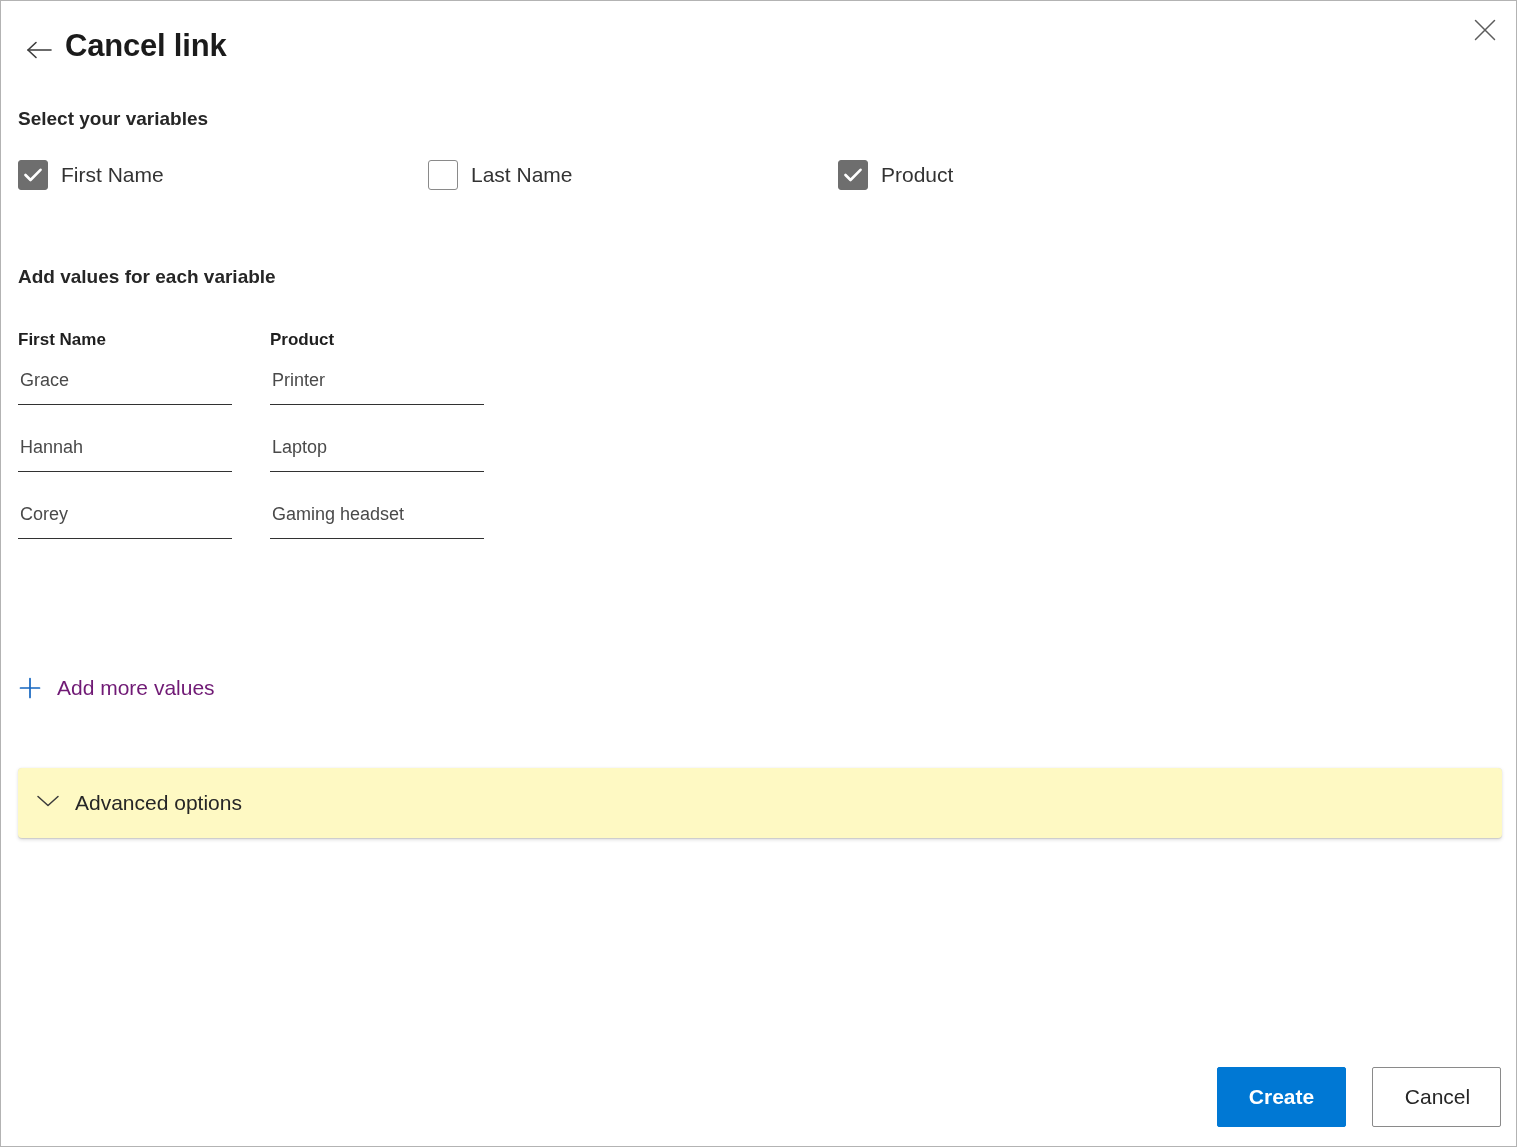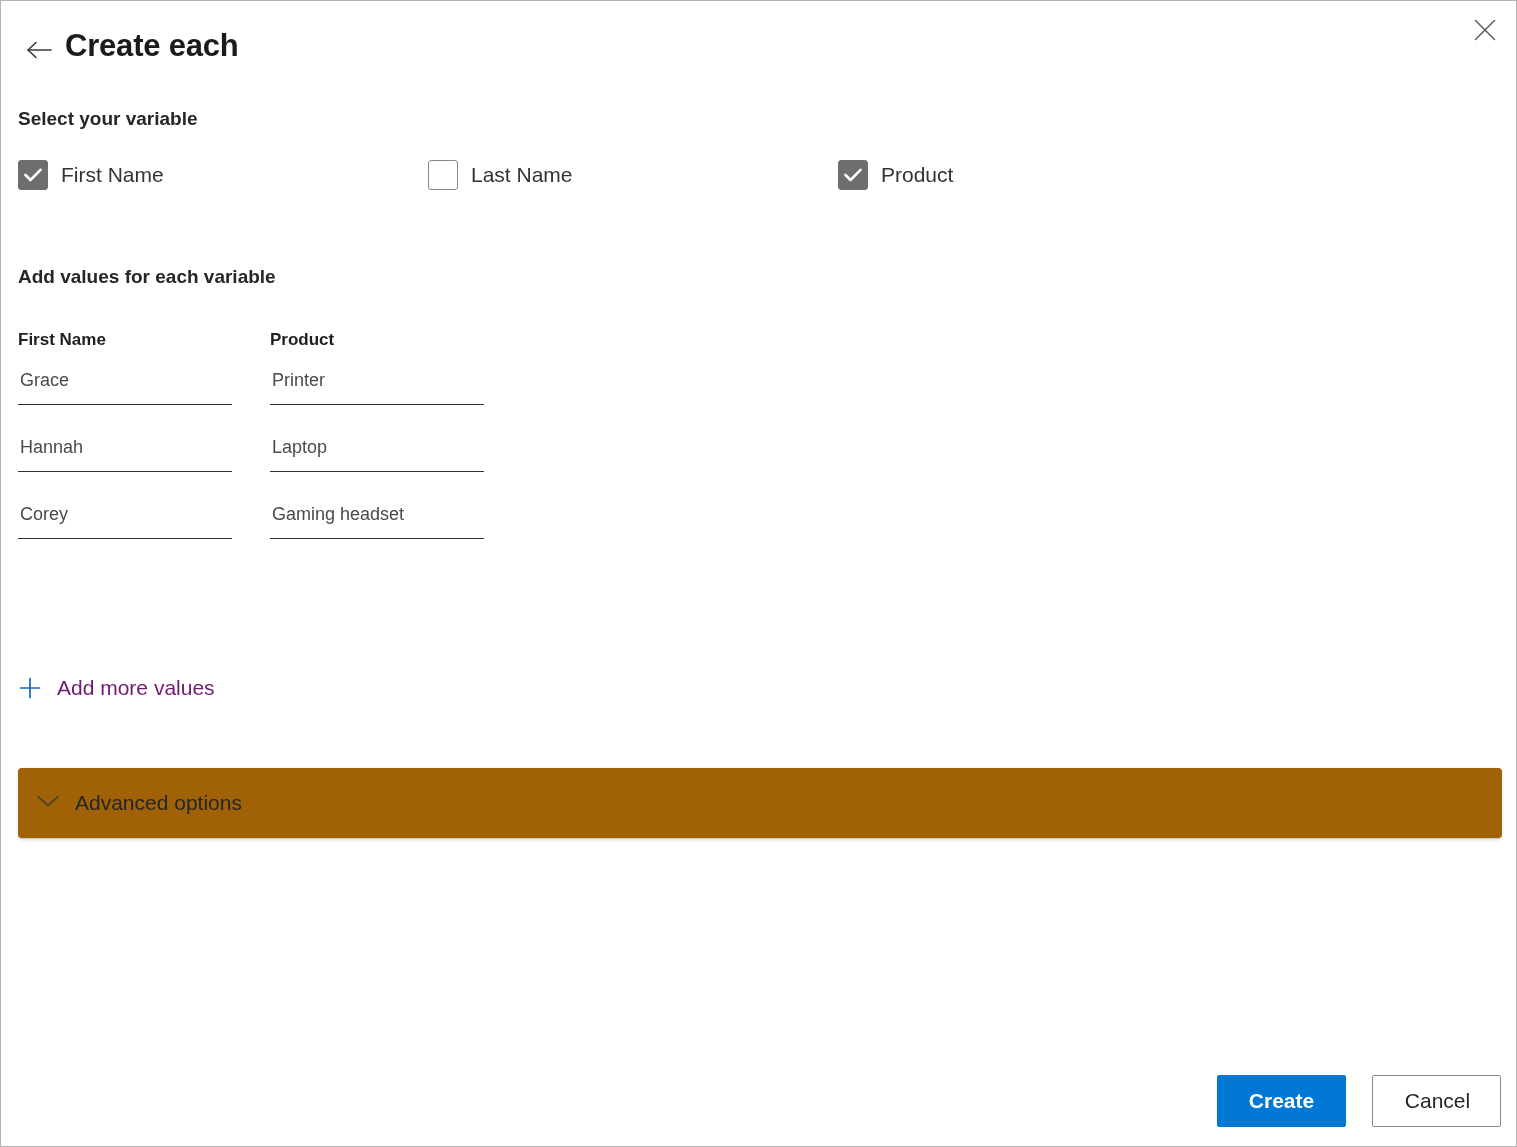--- a/index.html
+++ b/index.html
@@ -196,21 +196,21 @@
   }
 
   
   .advanced-card {
     position: absolute;
     left: 17px;
     top: 767px;
     width: 1484px;
     height: 70px;
     box-sizing: border-box;
-    background: #a16207;
+    background: #fef9c3;
     border-radius: 4px;
     box-shadow: 0 1.6px 3.6px rgba(0,0,0,0.13), 0 0.3px 0.9px rgba(0,0,0,0.11);
     display: flex;
     align-items: center;
     cursor: pointer;
   }
   .advanced-inner {
     display: flex;
     align-items: center;
     gap: 15px;
@@ -227,21 +227,21 @@
     position: absolute;
     right: 15px;
     bottom: 19px;
     display: flex;
     align-items: center;
     gap: 26px;
   }
   .btn {
     font-family: "Liberation Sans", sans-serif;
     font-size: 21px;
-    height: 52px;
+    height: 60px;
     min-width: 129px;
     padding: 0 18px;
     box-sizing: border-box;
     border-radius: 2px;
     cursor: pointer;
     line-height: 44px;
     text-align: center;
     white-space: nowrap;
     margin-top: 39px;
   }
@@ -266,32 +266,32 @@
   <div class="header">
     <button class="back-button">
       <span>
         <svg width="26" height="20" viewBox="0 0 26 20" fill="none">
           <path d="M25 10H2" stroke="#3b3b3b" stroke-width="1.6" stroke-linecap="round"></path>
           <path d="M10 2.5L2 10L10 17.5" stroke="#3b3b3b" stroke-width="1.6" stroke-linecap="round" stroke-linejoin="round"></path>
         </svg>
       </span>
     </button>
 
-    <h1 class="page-title">Create each</h1>
+    <h1 class="page-title">Cancel link</h1>
 
     <button class="close-button">
       <span>
         <svg width="22" height="22" viewBox="0 0 22 22" fill="none">
           <path d="M1.5 1.5L20.5 20.5M20.5 1.5L1.5 20.5" stroke="#5c5c5c" stroke-width="1.5" stroke-linecap="round"></path>
         </svg>
       </span>
     </button>
   </div>
 
-  <h2 class="section-heading" id="heading-variables">Select your variable</h2>
+  <h2 class="section-heading" id="heading-variables">Select your variables</h2>
 
   <div class="checkbox-row">
 
     <label class="checkbox-item col0">
       <span class="cbox checked">
         <svg width="18" height="14" viewBox="0 0 18 14" fill="none">
           <path d="M1.5 7L6.5 12L16.5 1.8" stroke="#ffffff" stroke-width="2.6" stroke-linecap="round" stroke-linejoin="round"></path>
         </svg>
       </span>
       <span class="cb-label">First Name</span>

